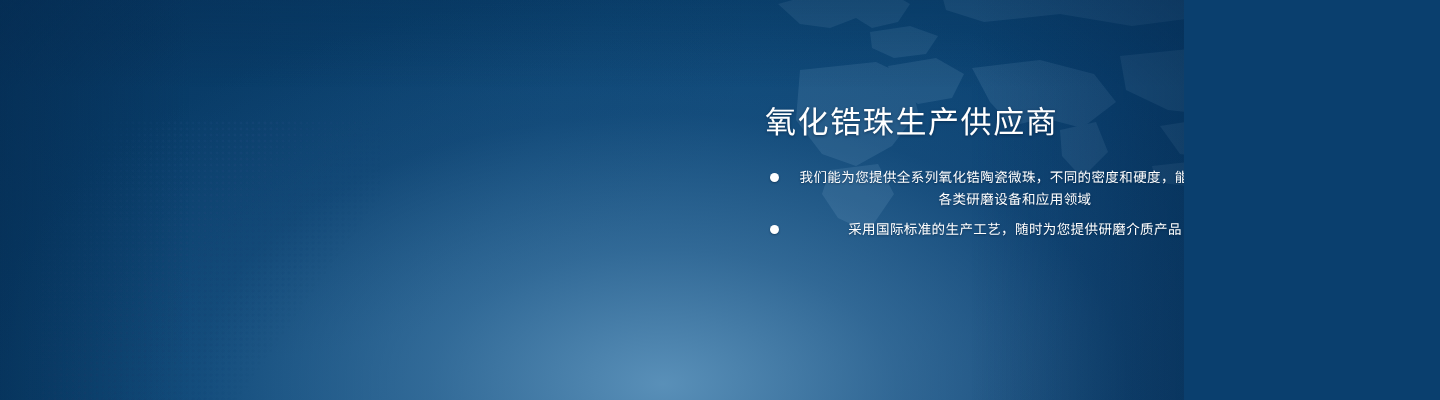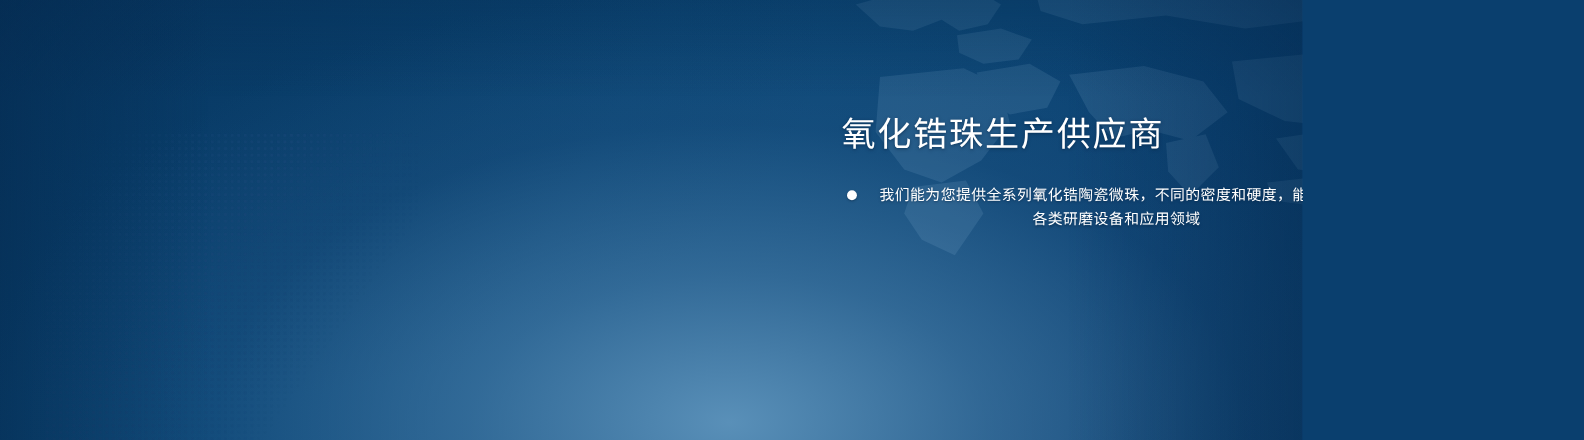--- a/index.html
+++ b/index.html
@@ -540,16 +540,20 @@
 
   <div class="content">
 
     <h1 class="headline">氧化锆珠生产供应商</h1>
 
     <ul class="bullets">
       <li class="bullet">
         <span class="bullet-dot"></span>
         <span class="bullet-text">我们能为您提供全系列氧化锆陶瓷微珠，不同的密度和硬度，能满足您各类研磨设备和应用领域</span>
       </li>
+      <li class="bullet">
+        <span class="bullet-dot"></span>
+        <span class="bullet-text">采用国际标准的生产工艺，随时为您提供研磨介质产品</span>
+      </li>
     </ul>
 
   </div>
 </div>
 
 </body></html>

